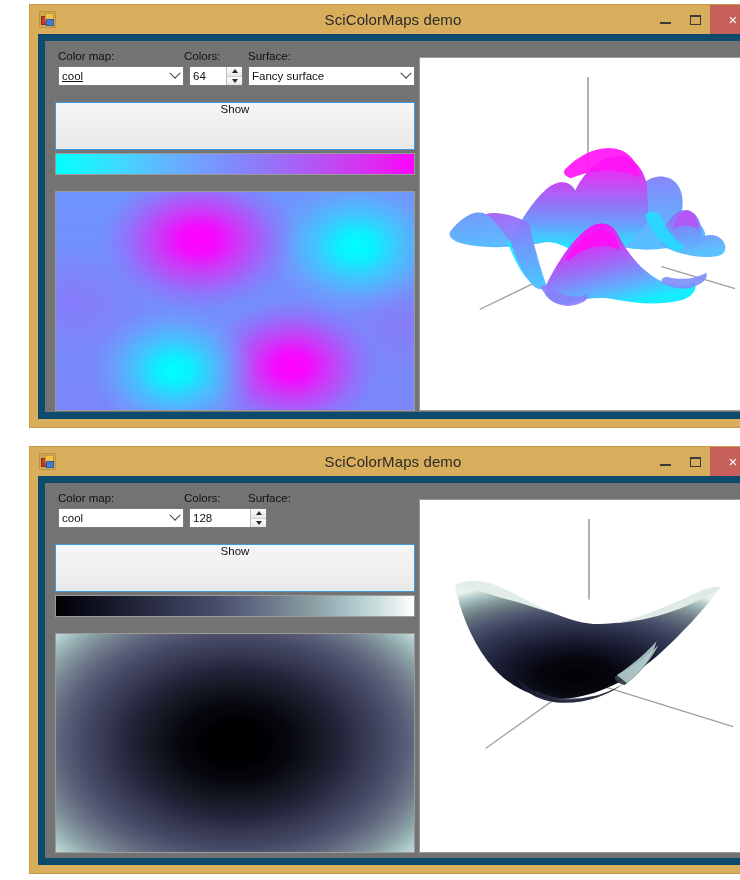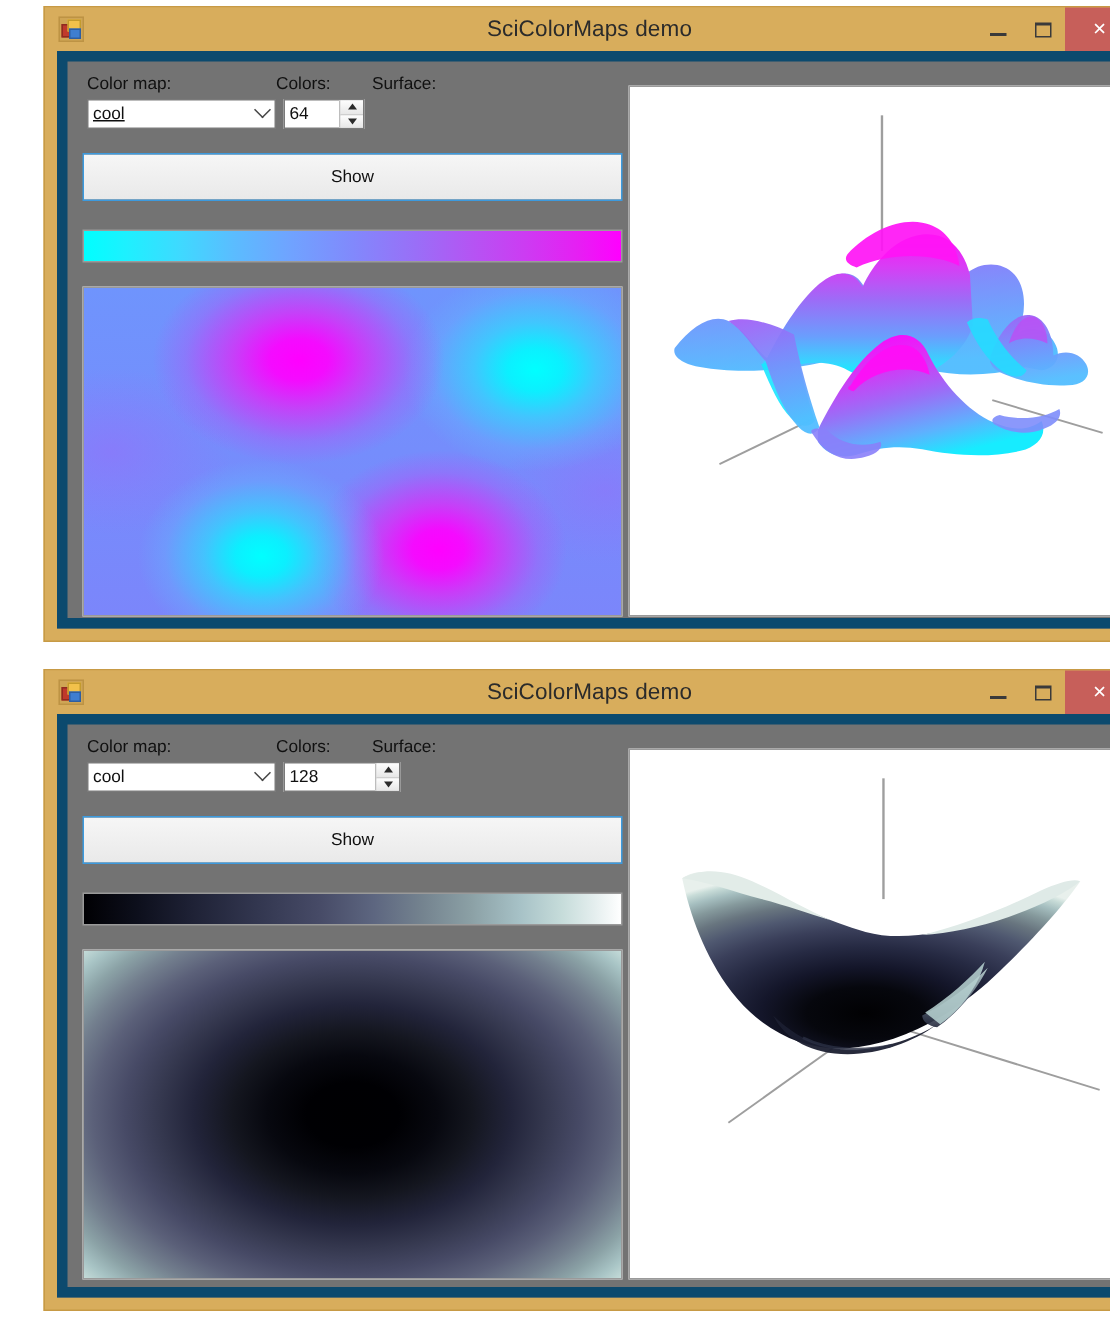--- a/index.html
+++ b/index.html
@@ -101,25 +101,25 @@
   }
   .spin .sp-val{flex:1;display:flex;align-items:center;padding-left:3px;}
   .spin .sp-btns{width:15px;border-left:1px solid #bdbdbd;display:flex;flex-direction:column;background:#f0f0f0;}
   .spin .sp-up,.spin .sp-dn{flex:1;display:flex;align-items:center;justify-content:center;background:linear-gradient(#fdfdfd,#e7e7e7);}
   .spin .sp-up{border-bottom:1px solid #cfcfcf;}
   .tri-up{width:0;height:0;border-left:3px solid transparent;border-right:3px solid transparent;border-bottom:4px solid #2b2b2b;}
   .tri-dn{width:0;height:0;border-left:3px solid transparent;border-right:3px solid transparent;border-top:4px solid #2b2b2b;}
 
   .showbtn{
     position:absolute;
-    height:32px;
+    height:48px;
     background:linear-gradient(#f6f6f6,#e9e9e9);
     border:1px solid #3c9ade;
     box-sizing:border-box;
-    display:flex;align-items:center;justify-content:center;
+    display:flex;justify-content:center;
     font-size:11.5px;color:#101010;
     cursor:default;
   }
 
   
   .colorbar{
     position:absolute;
     height:22px;
     border:1px solid #9a9a9a;
     box-sizing:border-box;
@@ -209,20 +209,26 @@
         <span class="sp-btns">
           <span class="sp-up">
               <i class="tri-up"></i>
             </span>
           <span class="sp-dn">
               <i class="tri-dn"></i>
             </span>
         </span>
       </div>
 
+      <div class="combo" style="left:203px;top:25px;width:167px;">
+        <span class="cb-text">Fancy surface</span>
+        <span class="cb-arrow">
+            <i class="chev"></i>
+          </span>
+      </div>
 
       <div class="showbtn" style="left:10px;top:61px;width:360px;">
         <span>Show</span>
       </div>
 
       <div class="colorbar cb-cool" style="left:10px;top:112px;width:360px;"></div>
 
       <div class="panel2d" style="left:10px;top:150px;width:360px;height:220px;">
         <div class="fill cool2d"></div>
       </div>

